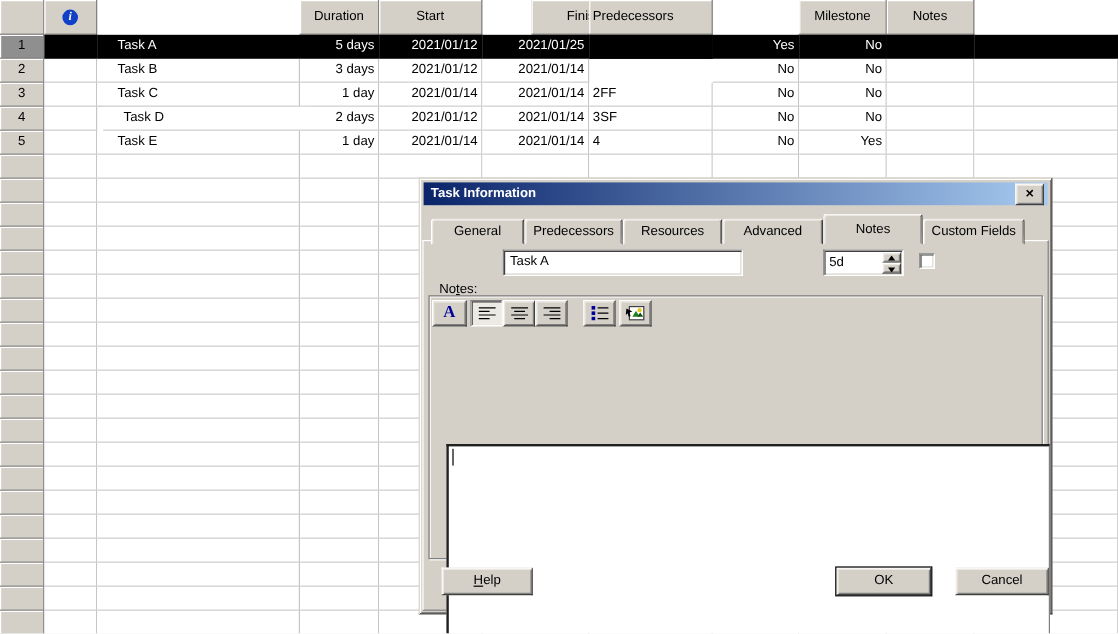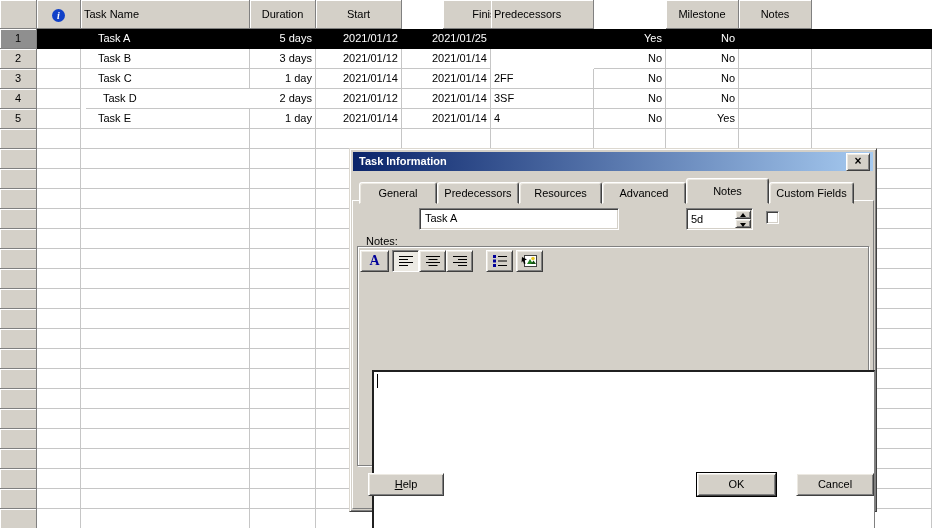--- a/index.html
+++ b/index.html
@@ -64,21 +64,20 @@
 </style>
 </head>
 <body>
 
 <div id="screen">
 
   <div id="grid">
       <div class="grid-row hdr" style="top: 0px; height: 29px;">
         <div class="cell rowhead" style="left: 0px; width: 37px;"></div>
         <div class="cell ac" style="left: 37px; width: 44px;"><span class="info-glyph">i</span></div>
-        <div class="cell al" style="left: 81px; width: 169px;">Task Name</div>
         <div class="cell ac" style="left: 250px; width: 66px;">Duration</div>
         <div class="cell ac" style="left: 316px; width: 86px;">Start</div>
         <div class="cell ac" style="left: 399px; width: 89px; margin-left: 44px;">Finish</div>
         <div class="cell al" style="left: 491px; width: 103px;">Predecessors</div>
         <div class="cell ac" style="left: 666px; width: 73px;">Milestone</div>
         <div class="cell ac" style="left: 739px; width: 73px;">Notes</div>
       </div>
       <div class="grid-row" style="top: 29px;">
         <div class="cell rowhead sel-rowhead" style="left: 0px; width: 37px;">1</div>
         <div class="cell ac sel-cell" style="left: 37px; width: 44px;"></div>

